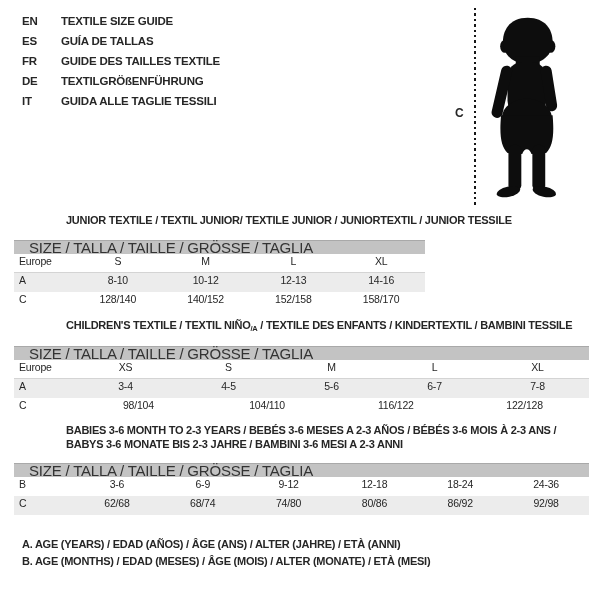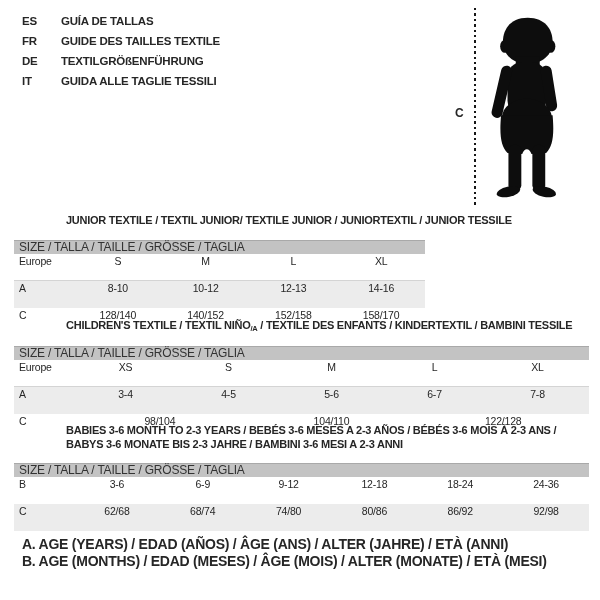--- a/index.html
+++ b/index.html
@@ -25,36 +25,40 @@
   .baby-svg{left:479px;top:9px;}
 
   
   .section-title{font-weight:bold;font-size:11px;letter-spacing:-0.25px;line-height:14px;white-space:nowrap;margin-left:44px;}
   .sub{font-size:7.5px;vertical-align:-2px;font-weight:bold;}
 
   
   .sg-table{left:14px;}
   .tband{
     background:#c3c3c3;border-top:1px solid #a9a9a9;
-    height:13px;line-height:13px;font-size:12px;letter-spacing:-0.2px;
-    padding-left:5px;color:#333333;
+    height:13px;line-height:13px;font-size:15px;letter-spacing:-0.2px;
+    padding-left:15px;color:#333333;
   }
-  .trow{display:flex;height:27px;line-height:15px;font-size:10.5px;letter-spacing:-0.2px;}
+  .trow{display:flex;height:19px;line-height:15px;font-size:10.5px;letter-spacing:-0.2px;}
   .trow.shaded{background:#ececec;}
   .trow.hrow{box-shadow:inset 0 -1px 0 #d4d4d4;}
   .tlabel{width:60px;padding-left:5px;box-sizing:border-box;}
   .tcell{flex:1;text-align:center;}
 
   
-  .legend-line{font-weight:bold;font-size:14px;letter-spacing:-0.25px;line-height:16.5px;white-space:nowrap;}
+  .legend-line{font-weight:bold;font-size:11px;letter-spacing:-0.25px;line-height:16.5px;white-space:nowrap;}
 </style>
 </head>
 <body>
 
 <div class="abs lang-block">
+  <div class="lang-row">
+    <span class="lang-code">EN</span>
+    <span class="lang-title">TEXTILE SIZE GUIDE</span>
+  </div>
   <div class="lang-row">
     <span class="lang-code">ES</span>
     <span class="lang-title">GUÍA DE TALLAS</span>
   </div>
   <div class="lang-row">
     <span class="lang-code">FR</span>
     <span class="lang-title">GUIDE DES TAILLES TEXTILE</span>
   </div>
   <div class="lang-row">
     <span class="lang-code">DE</span>
@@ -142,20 +146,21 @@
       <span class="tcell">3-4</span>
       <span class="tcell">4-5</span>
       <span class="tcell">5-6</span>
       <span class="tcell">6-7</span>
       <span class="tcell">7-8</span>
     </div>
     <div class="trow">
       <span class="tlabel">C</span>
       <span class="tcell">98/104</span>
       <span class="tcell">104/110</span>
+      <span class="tcell">116/122</span>
       <span class="tcell">122/128</span>
     </div>
   </div>
 
 <div class="abs" style="left:22px;top:423px;">
   <div class="section-title">BABIES 3-6 MONTH TO 2-3 YEARS / BEBÉS 3-6 MESES A 2-3 AÑOS / BÉBÉS 3-6 MOIS À 2-3 ANS /</div>
   <div class="section-title">BABYS 3-6 MONATE BIS 2-3 JAHRE / BAMBINI 3-6 MESI A 2-3 ANNI</div>
 </div>
 <div class="abs sg-table" style="top:463px;width:575px;">
     <div class="tband">SIZE / TALLA / TAILLE / GRÖSSE / TAGLIA</div>

